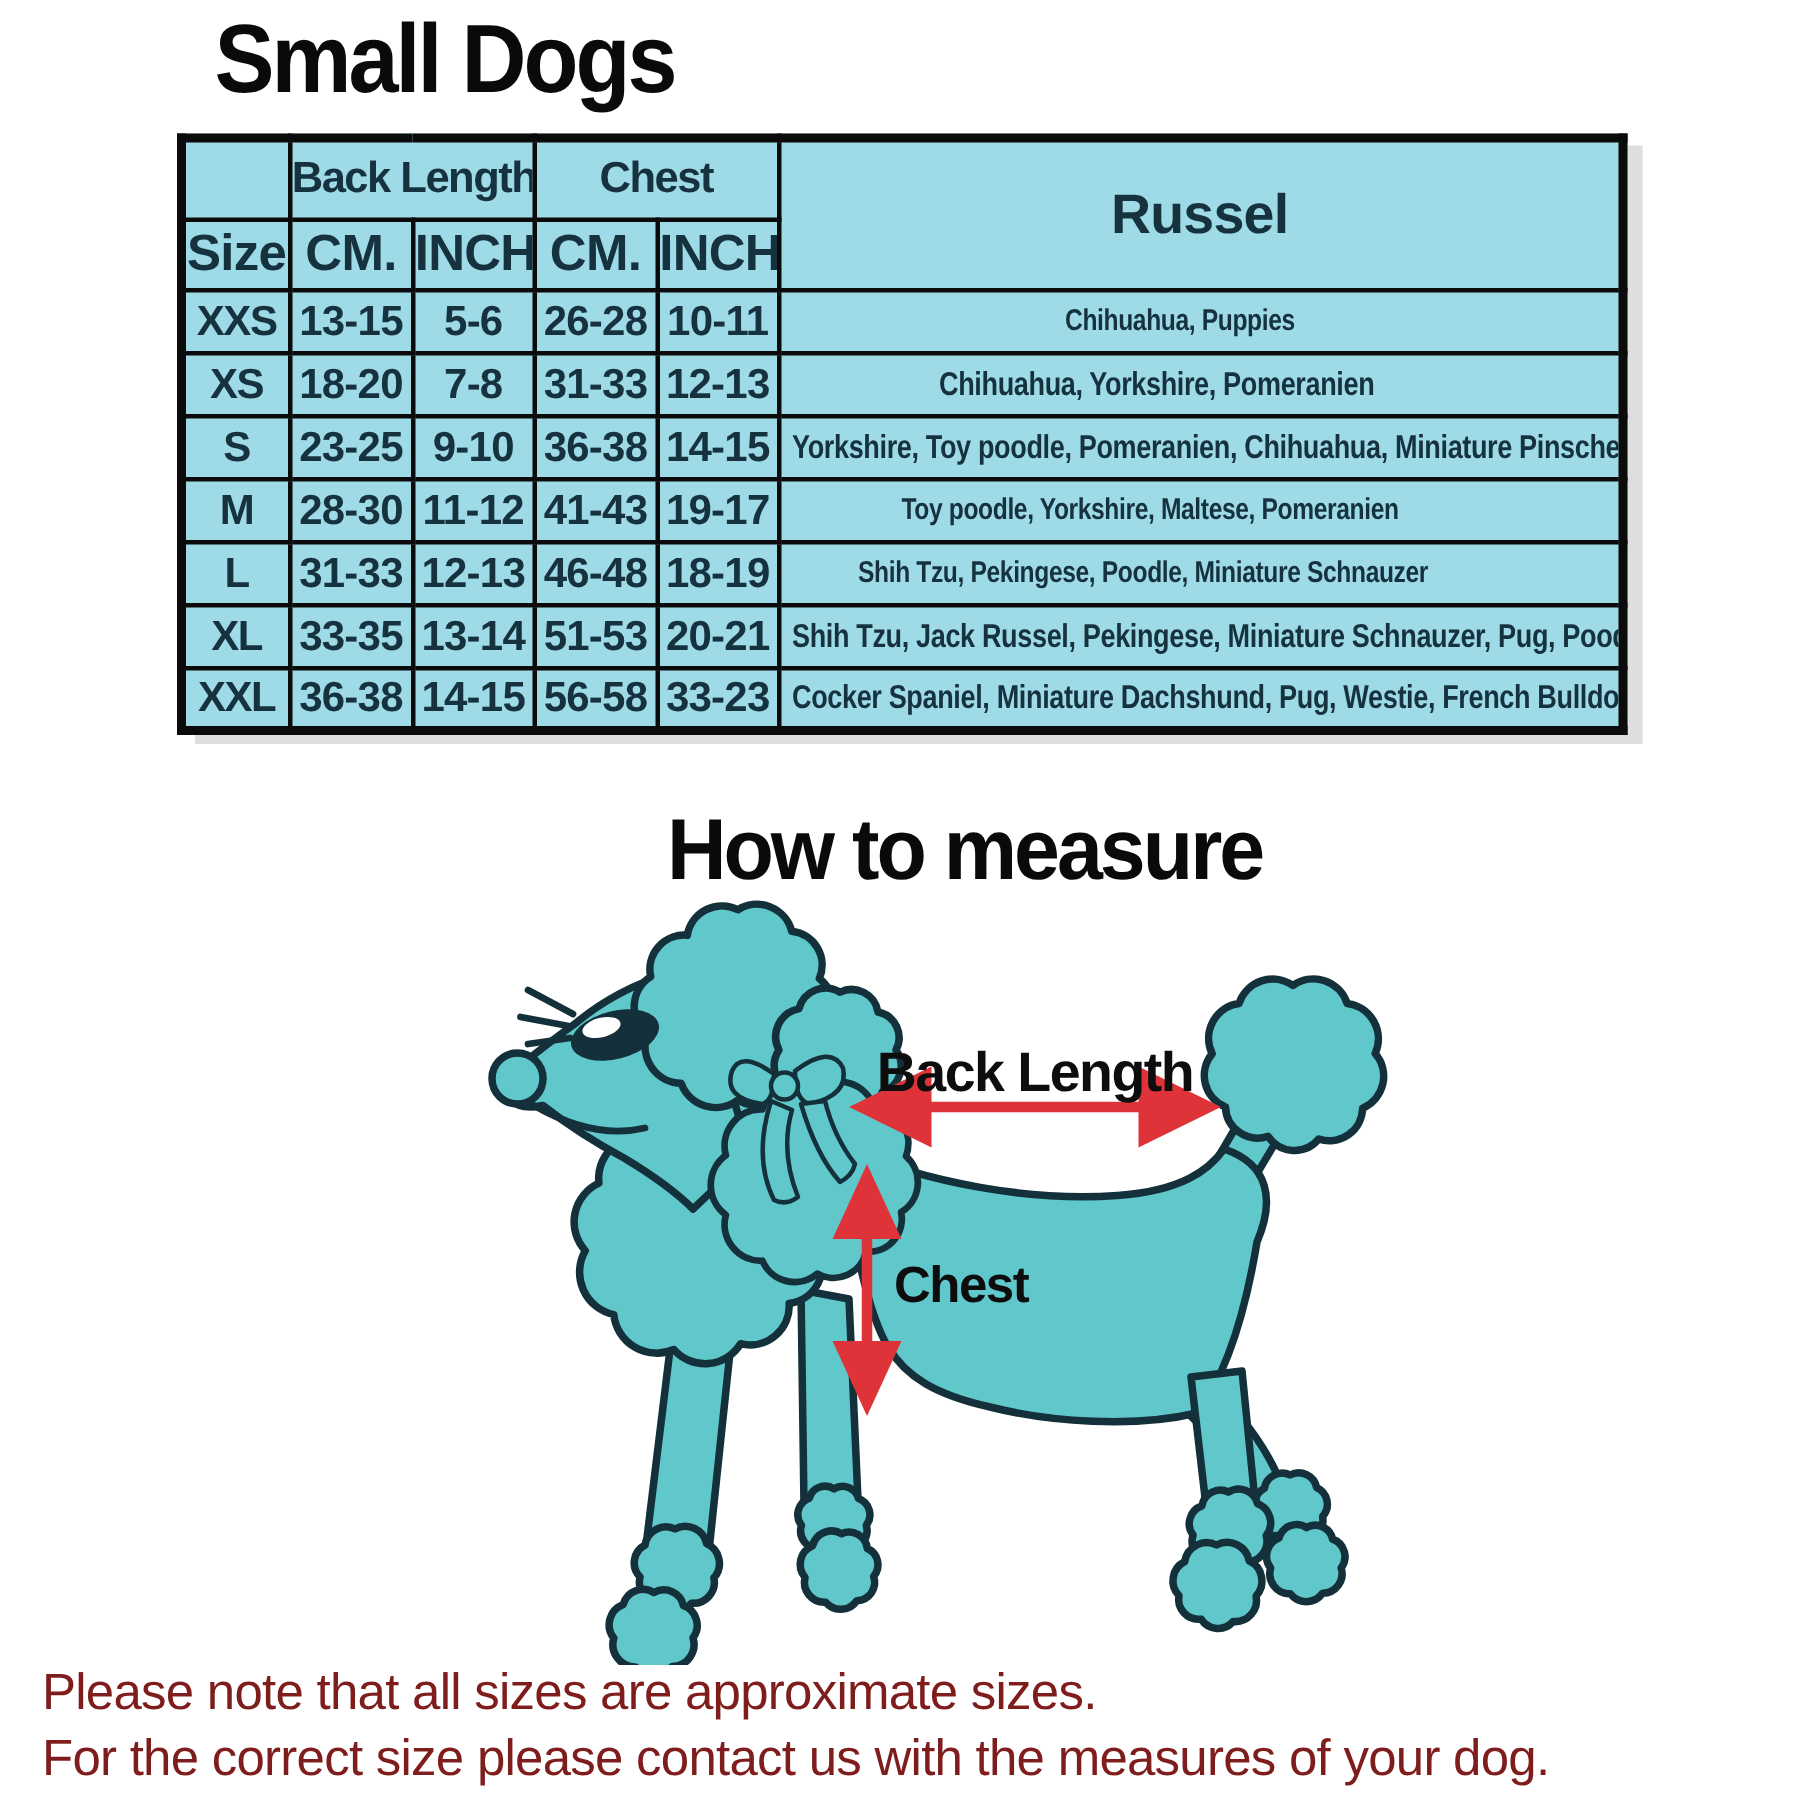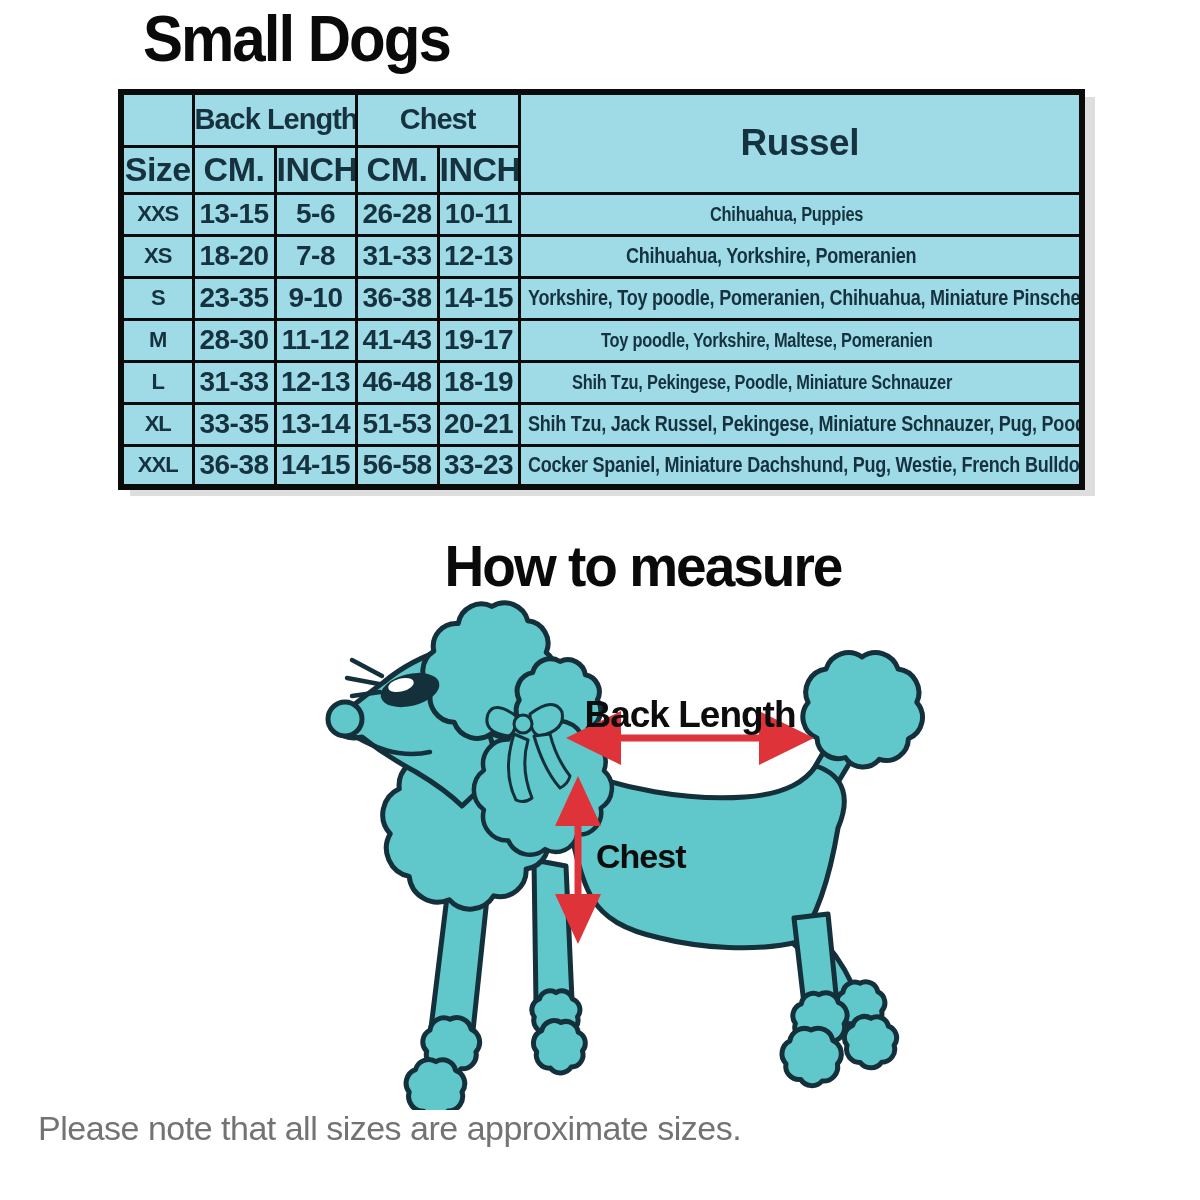--- a/index.html
+++ b/index.html
@@ -51,39 +51,39 @@
     color:var(--table-text);
     font-weight:700;
     overflow:hidden;white-space:nowrap;
   }
   tr.h1{height:54px;}
   tr.h2{height:47px;}
   tr.data-row{height:42px;}
   .group-head{font-size:29px;letter-spacing:-1px;}
   .red-head{color:var(--header-red);font-size:34px;letter-spacing:-0.5px;}
   .breeds-head{font-size:37px;letter-spacing:-0.5px;}
-  .size-val{font-size:22px;letter-spacing:-1px;margin-top:48px;}
+  .size-val{font-size:28px;letter-spacing:-1px;margin-top:48px;}
   .num-val{font-size:28px;letter-spacing:-0.5px;}
   td.breeds-cell{text-align:left;padding-left:7px;}
   td.breeds-cell .cond{
     display:inline-block;
     transform:scaleX(0.82);transform-origin:left center;
     font-size:22px;letter-spacing:-0.3px;
   }
   tr.data-row:nth-child(3) .cond,
   tr.data-row:nth-child(6) .cond,
   tr.data-row:nth-child(7) .cond{font-size:20px;}
   
   .dog-svg{position:absolute;left:300px;top:600px;width:640px;height:510px;}
   .svg-label{
     font-family:"Liberation Sans", sans-serif;
     font-weight:900;fill:#0d0d0d;
   }
   
-  .notes{position:absolute;left:38px;top:1106px;color:#737373;}
+  .notes{position:absolute;left:28px;top:1106px;color:#7f1d1d;}
   .notes .note-line{font-size:34px;line-height:44px;font-weight:400;letter-spacing:-0.5px;}
 </style>
 </head>
 <body>
 
 <div class="main-title">Small Dogs</div>
 
 <table class="size-table">
   <colgroup>
     <col style="width:72px">
@@ -118,21 +118,21 @@
     <tr class="data-row">
       <td class="size-val">XS</td>
       <td class="num-val">18-20</td>
       <td class="num-val">7-8</td>
       <td class="num-val">31-33</td>
       <td class="num-val">12-13</td>
       <td class="breeds-cell"><span class="cond">Chihuahua, Yorkshire, Pomeranien</span></td>
     </tr>
     <tr class="data-row">
       <td class="size-val">S</td>
-      <td class="num-val">23-35</td>
+      <td class="num-val">23-25</td>
       <td class="num-val">9-10</td>
       <td class="num-val">36-38</td>
       <td class="num-val">14-15</td>
       <td class="breeds-cell"><span class="cond">Yorkshire, Toy poodle, Pomeranien, Chihuahua, Miniature Pinscher</span></td>
     </tr>
     <tr class="data-row">
       <td class="size-val">M</td>
       <td class="num-val">28-30</td>
       <td class="num-val">11-12</td>
       <td class="num-val">41-43</td>
@@ -212,13 +212,14 @@
   <g>
     <line x1="578" y1="820" x2="578" y2="900" stroke="#de3338" stroke-width="7"></line>
     <polygon points="578,776 555,826 601,826" fill="#de3338"></polygon>
     <polygon points="578,944 555,894 601,894" fill="#de3338"></polygon>
   </g>
   <text class="svg-label" x="596" y="868" text-anchor="start" font-size="34" letter-spacing="-1">Chest</text>
 </svg>
 
 <div class="notes">
   <div class="note-line">Please note that all sizes are approximate sizes.</div>
+  <div class="note-line">For the correct size please contact us with the measures of your dog.</div>
 </div>
 
 </body></html>

